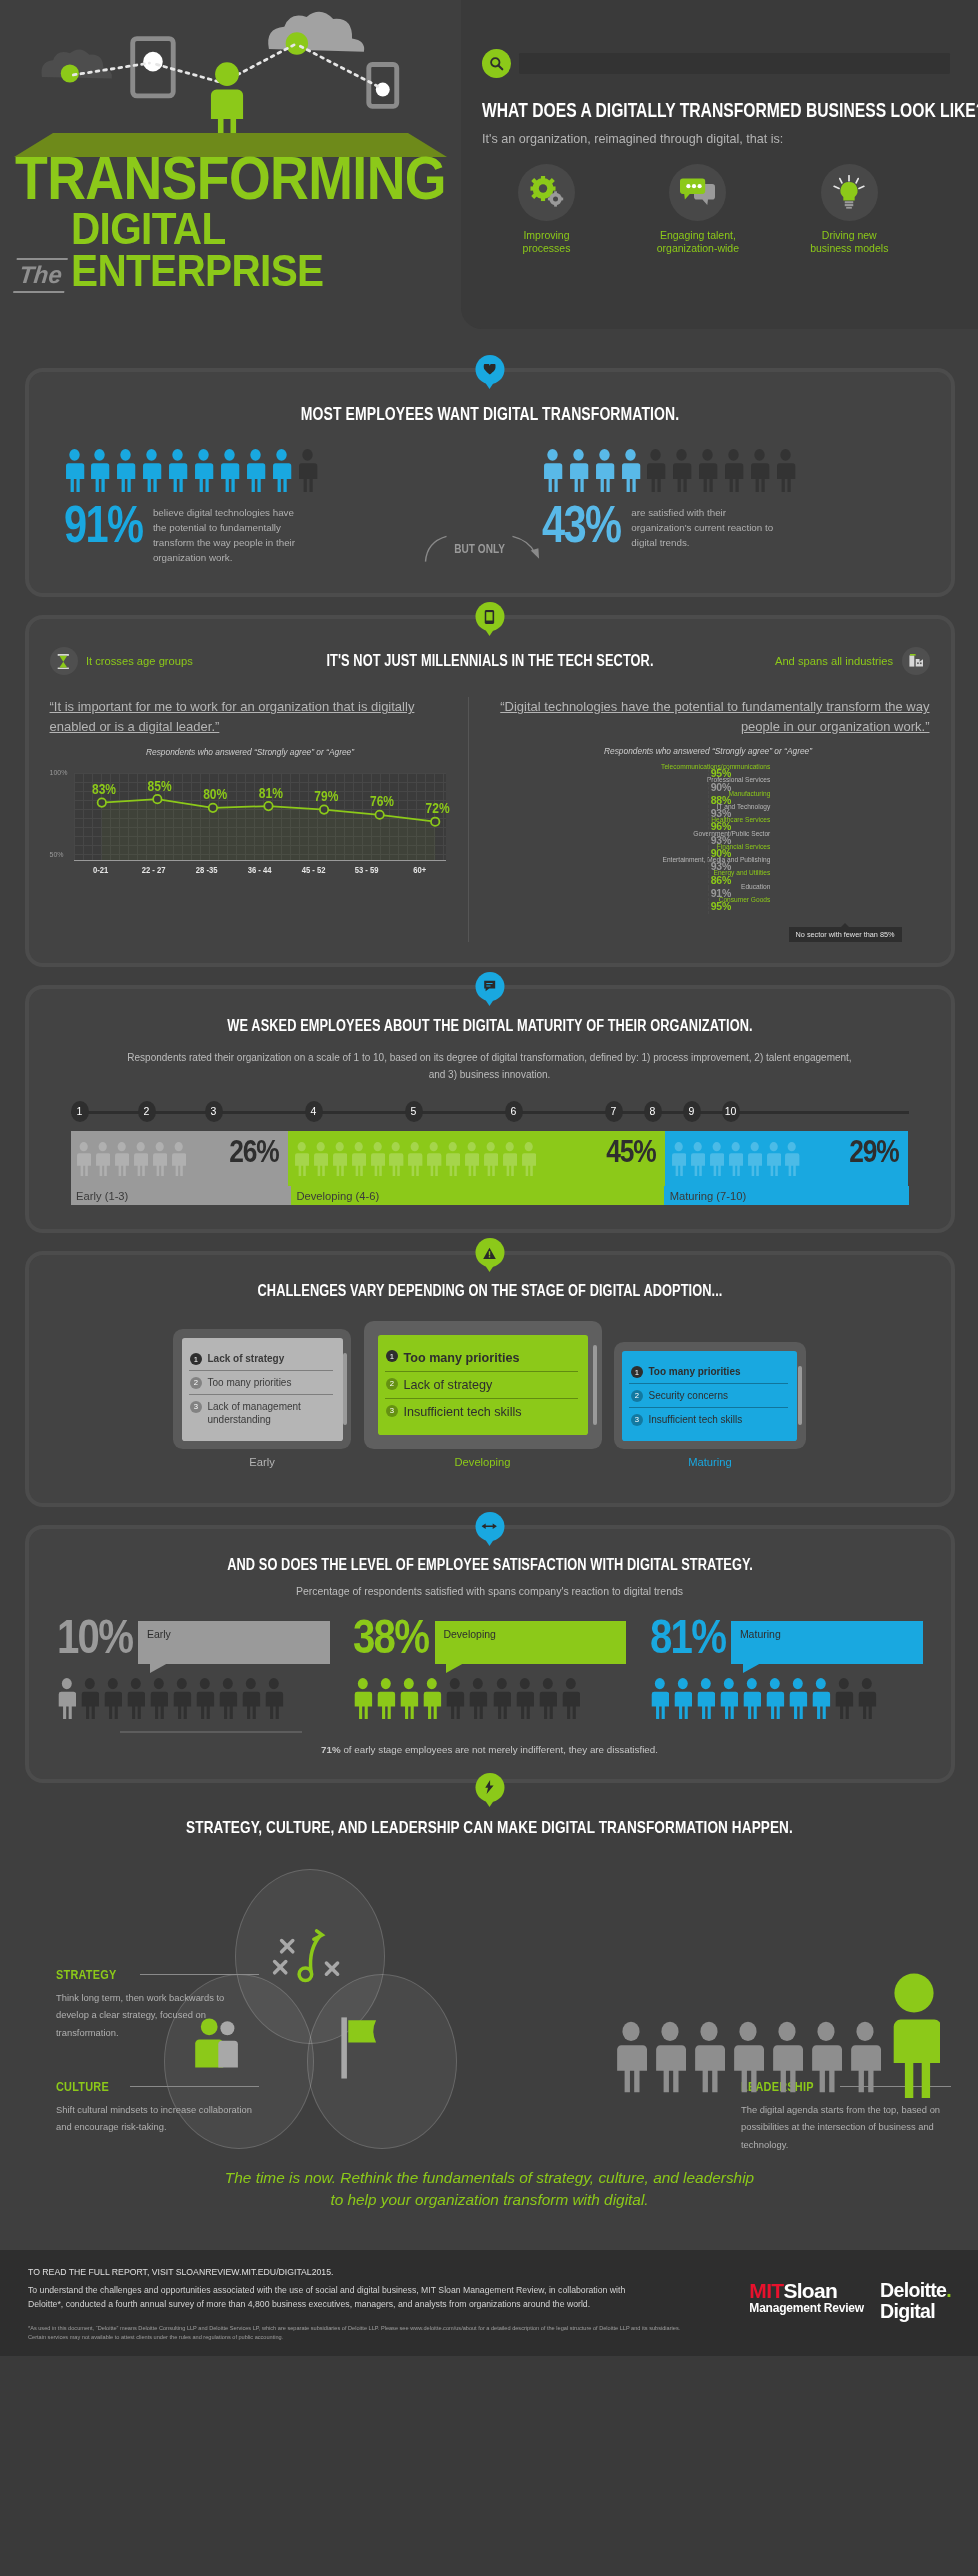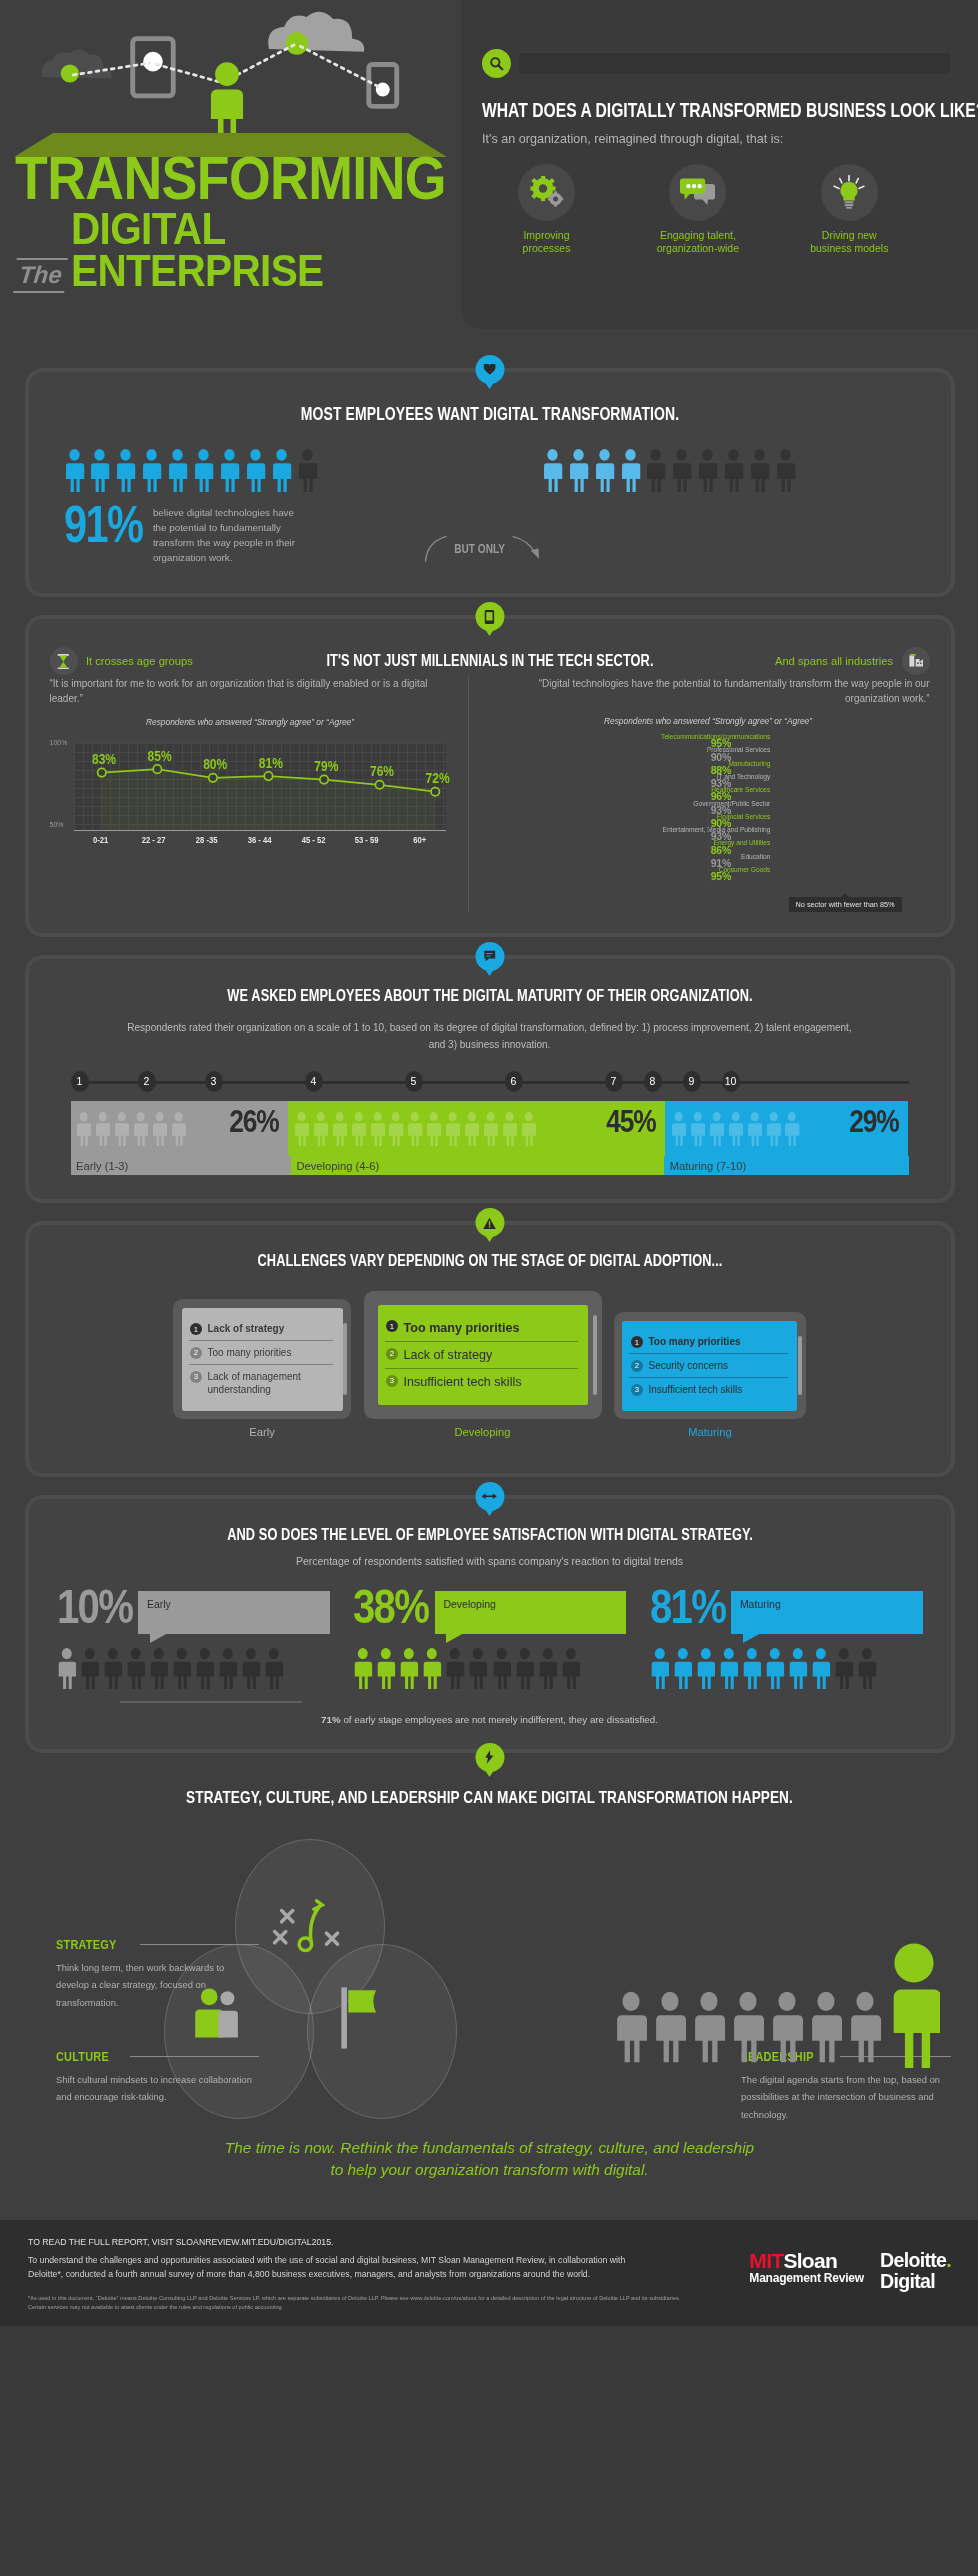--- a/index.html
+++ b/index.html
@@ -99,21 +99,21 @@
   .bignum.b43{ color:#59b9e8; }
   .stat-text{ font-size:9.8px; line-height:1.55; color:#b0b0b0; width:150px; margin-left:-8.4px; margin-top:2.8px;}
   .butonly{ color:#9a9a9a; font-size:12.6px; font-weight:bold; transform:scaleX(.8); white-space:nowrap;}
 
   
   .sec3{ padding: 28px 21px 21px; }
   .tag-row{ display:flex; align-items:center; gap:8.4px; }
   .tag-circ{ width:28px;height:28px;border-radius:50%;background:#4f4f4f;
              display:flex;align-items:center;justify-content:center;flex:none;}
   .tag-lbl{ color:#8cc919; font-size:11.2px; }
-  .quote{ color:#b5b5b5; font-size:10px; line-height:1.5; }
+  .quote{ color:#b5b5b5; font-size:13px; line-height:1.5;text-decoration:underline; }
   .respnote{ font-style:italic; font-size:8.4px; color:#cfcfcf; text-align:center; }
   .linechart{ position:relative; height:112px; margin-top:5.6px; }
   .lc-grid{ position:absolute; left:24px; right:4.2px; top:9.8px; bottom:15.4px;
             background:#3b3b3b;
             background-image:linear-gradient(to right,#474747 0.7px,transparent 0.7px),
                              linear-gradient(to bottom,#474747 0.7px,transparent 0.7px);
             background-size:9px 9px; }
   .lc-ylab{ position:absolute; left:0; font-size:7px; color:#9a9a9a; }
   .lc-xaxis{ position:absolute; left:24px; right:4.2px; bottom:14px; height:0.7px; background:#9a9a9a; }
   .lc-xlabels{ position:absolute; left:24px; right:4.2px; bottom:0; display:flex; }
@@ -422,33 +422,37 @@
             </svg>
             <svg width="21" height="43" viewBox="0 0 30 66">
               <ellipse cx="15" cy="9" rx="8" ry="9" fill="#333"></ellipse>
               <path d="M4 22 h22 a4 4 0 0 1 4 4 v20 h-7 v20 h-5 v-20 h-4 v20 h-5 v-20 h-7 v-20 a4 4 0 0 1 4-4z" fill="#333"></path>
             </svg>
             <svg width="21" height="43" viewBox="0 0 30 66">
               <ellipse cx="15" cy="9" rx="8" ry="9" fill="#333"></ellipse>
               <path d="M4 22 h22 a4 4 0 0 1 4 4 v20 h-7 v20 h-5 v-20 h-4 v20 h-5 v-20 h-7 v-20 a4 4 0 0 1 4-4z" fill="#333"></path>
             </svg>
           </div>
+        <div class="stat-row">
+          <div class="bignum b43">43%</div>
+          <div class="stat-text">are satisfied with their organization's current reaction to digital trends.</div>
+        </div>
       </div>
     </div>
   </div>
 
   <div class="panel sec3" style="margin-top:18px">
     <div class="node-icon node-green">
       <svg width="9.8" height="14" viewBox="0 0 14 20">
           <rect x="0" y="0" width="14" height="20" rx="2.5" fill="#2a2a2a"></rect>
           <rect x="2.5" y="3" width="9" height="12" fill="#8cc919"></rect>
         </svg>
     </div>
 
-    <div style="display:flex; align-items:center; justify-content:space-between; margin-bottom:1px;">
+    <div style="display:flex; align-items:center; justify-content:space-between; margin-bottom:22px;">
       <div class="tag-row" style="width:231px">
         <span class="tag-circ">
           <svg width="12.6" height="15.4" viewBox="0 0 18 22">
               <rect x="1" y="0" width="16" height="2.6" fill="#d6d6d6"></rect>
               <rect x="1" y="19.4" width="16" height="2.6" fill="#d6d6d6"></rect>
               <path d="M3.5 2.6 h11 L9 11 z" fill="#8cc919"></path>
               <path d="M9 11 l5.5 8.4 h-11z" fill="#8cc919"></path>
             </svg>
         </span>
         <span class="tag-lbl">It crosses age groups</span>

